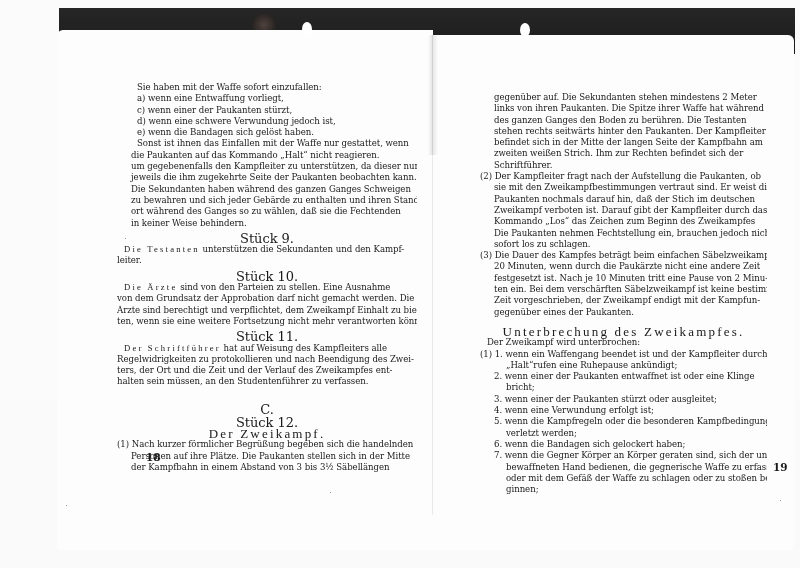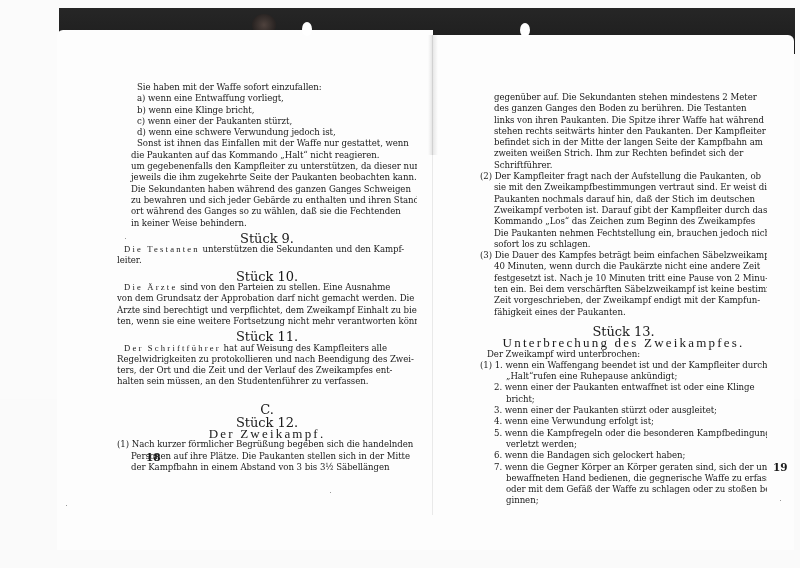--- a/index.html
+++ b/index.html
@@ -74,23 +74,23 @@
   <div class="page page-left"></div>
   <div class="page page-right"></div>
   <div class="spine"></div>
   <div class="spine-line"></div>
   <div class="hole hole-left"></div>
   <div class="hole hole-right"></div>
 
   <div class="text text-left" id="left-text">
       <span class="line ind2">Sie haben mit der Waffe sofort einzufallen:</span>
       <span class="line ind2">a) wenn eine Entwaffung vorliegt,</span>
-      <span class="line ind2">b) wenn eine Klinge bricht,</span>
       <span class="line ind2">c) wenn einer der Paukanten stürzt,</span>
       <span class="line ind2">d) wenn eine schwere Verwundung jedoch ist,</span>
+      <span class="line ind2">e) wenn die Bandagen sich gelöst haben.</span>
       <span class="line ind2">Sonst ist ihnen das Einfallen mit der Waffe nur gestattet, wenn</span>
       <span class="line ind1">die Paukanten auf das Kommando „Halt“ nicht reagieren.</span>
       <span class="line ind1">um gegebenenfalls den Kampfleiter zu unterstützen, da dieser nur</span>
       <span class="line ind1">jeweils die ihm zugekehrte Seite der Paukanten beobachten kann.</span>
       <span class="line ind1">Die Sekundanten haben während des ganzen Ganges Schweigen</span>
       <span class="line ind1">zu bewahren und sich jeder Gebärde zu enthalten und ihren Stand-</span>
       <span class="line ind1">ort während des Ganges so zu wählen, daß sie die Fechtenden</span>
       <span class="line ind1">in keiner Weise behindern.</span>
       <div class="gap-s"></div>
       <span class="heading">Stück 9.</span>
@@ -111,41 +111,40 @@
       <div class="gap-l"></div>
       <span class="heading big">C.</span>
       <span class="heading">Stück 12.</span>
       <span class="heading spaced">Der Zweikampf.</span>
       <span class="line ind-num">(1) Nach kurzer förmlicher Begrüßung begeben sich die handelnden</span>
       <span class="line ind1">Personen auf ihre Plätze. Die Paukanten stellen sich in der Mitte</span>
       <span class="line ind1">der Kampfbahn in einem Abstand von 3 bis 3½ Säbellängen</span>
     </div>
   <div class="text text-right" id="right-text">
       <span class="line ind1">gegenüber auf. Die Sekundanten stehen mindestens 2 Meter</span>
+      <span class="line ind1">links von ihren Paukanten. Die Spitze ihrer Waffe hat während</span>
       <span class="line ind1">des ganzen Ganges den Boden zu berühren. Die Testanten</span>
-      <span class="line ind1">links von ihren Paukanten. Die Spitze ihrer Waffe hat während</span>
       <span class="line ind1">stehen rechts seitwärts hinter den Paukanten. Der Kampfleiter</span>
       <span class="line ind1">befindet sich in der Mitte der langen Seite der Kampfbahn am</span>
       <span class="line ind1">zweiten weißen Strich. Ihm zur Rechten befindet sich der</span>
       <span class="line ind1">Schriftführer.</span>
       <span class="line ind-num">(2) Der Kampfleiter fragt nach der Aufstellung die Paukanten, ob</span>
       <span class="line ind1">sie mit den Zweikampfbestimmungen vertraut sind. Er weist die</span>
       <span class="line ind1">Paukanten nochmals darauf hin, daß der Stich im deutschen</span>
       <span class="line ind1">Zweikampf verboten ist. Darauf gibt der Kampfleiter durch das</span>
       <span class="line ind1">Kommando „Los“ das Zeichen zum Beginn des Zweikampfes</span>
       <span class="line ind1">Die Paukanten nehmen Fechtstellung ein, brauchen jedoch nicht</span>
       <span class="line ind1">sofort los zu schlagen.</span>
       <span class="line ind-num">(3) Die Dauer des Kampfes beträgt beim einfachen Säbelzweikampf</span>
-      <span class="line ind1">40 Minuten, wenn durch die Paukärzte nicht eine andere Zeit</span>
+      <span class="line ind1">20 Minuten, wenn durch die Paukärzte nicht eine andere Zeit</span>
       <span class="line ind1">festgesetzt ist. Nach je 10 Minuten tritt eine Pause von 2 Minu-</span>
       <span class="line ind1">ten ein. Bei dem verschärften Säbelzweikampf ist keine bestimmte</span>
       <span class="line ind1">Zeit vorgeschrieben, der Zweikampf endigt mit der Kampfun-</span>
-      <span class="line ind1">fähigkeit eines der Paukanten.</span>
+      <span class="line ind1">gegenüber eines der Paukanten.</span>
       <div class="gap-m"></div>
-      <span class="heading">Stück 13.</span>
       <span class="heading spaced">Unterbrechung des Zweikampfes.</span>
       <span class="line ind-first">Der Zweikampf wird unterbrochen:</span>
       <span class="line ind-num">(1) 1. wenn ein Waffengang beendet ist und der Kampfleiter durch</span>
       <span class="line ind-cont">„Halt“rufen eine Ruhepause ankündigt;</span>
       <span class="line ind1">2. wenn einer der Paukanten entwaffnet ist oder eine Klinge</span>
       <span class="line ind-cont">bricht;</span>
       <span class="line ind1">3. wenn einer der Paukanten stürzt oder ausgleitet;</span>
       <span class="line ind1">4. wenn eine Verwundung erfolgt ist;</span>
       <span class="line ind1">5. wenn die Kampfregeln oder die besonderen Kampfbedingungen</span>
       <span class="line ind-cont">verletzt werden;</span>

